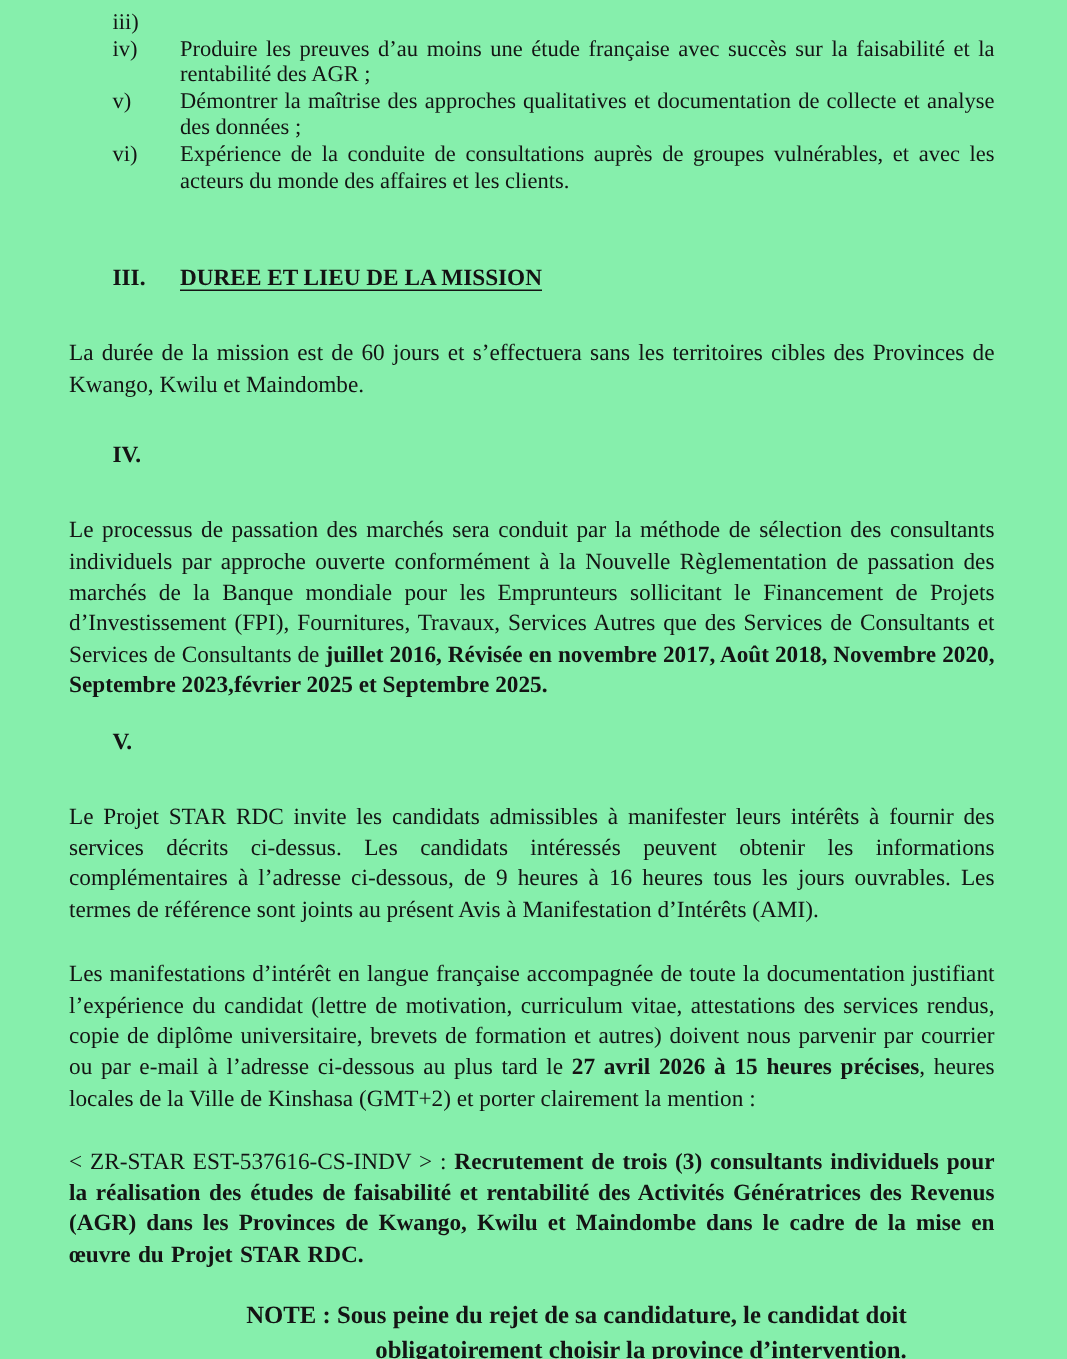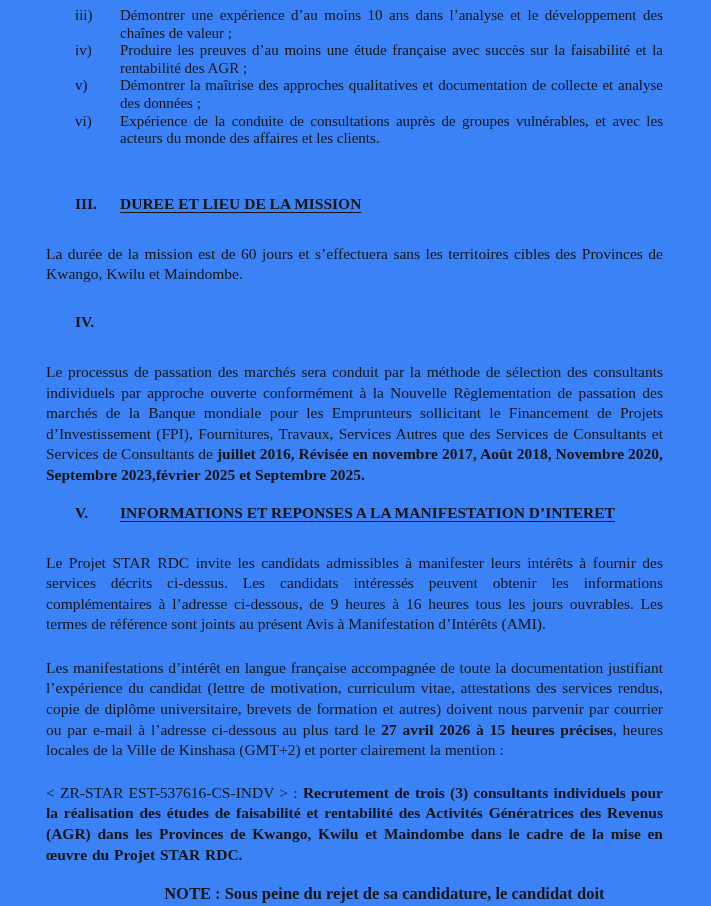--- a/index.html
+++ b/index.html
@@ -10,21 +10,21 @@
   body {
     height: 906px;
     font-family: "Liberation Serif", "DejaVu Serif", serif;
     color: #141414;
     overflow: hidden;
   }
   .page {
     width: 711px;
     height: 906px;
     padding: 5px 48px 0 46px;
-    background: #3b82f6;
+    background: #86efac;
   }
 
   
   .rlist { margin-top: 2px; }
   .rlist-item {
     display: flex;
     font-size: 15px;
     line-height: 17.6px;
   }
   .rlist-marker {
@@ -87,21 +87,20 @@
   }
 </style>
 </head>
 <body>
 
 <div class="page">
 
   <div class="rlist">
     <div class="rlist-item">
       <span class="rlist-marker">iii)</span>
-      <span class="rlist-text">Démontrer une expérience d’au moins 10 ans dans l’analyse et le développement des chaînes de valeur ;</span>
     </div>
     <div class="rlist-item">
       <span class="rlist-marker">iv)</span>
       <span class="rlist-text">Produire les preuves d’au moins une étude française avec succès sur la faisabilité et la rentabilité des AGR ;</span>
     </div>
     <div class="rlist-item">
       <span class="rlist-marker">v)</span>
       <span class="rlist-text">Démontrer la maîtrise des approches qualitatives et documentation de collecte et analyse des données ;</span>
     </div>
     <div class="rlist-item">
@@ -116,21 +115,20 @@
   </div>
   <p class="para mt-h-to-para">La durée de la mission est de 60 jours et s’effectuera sans les territoires cibles des Provinces de Kwango, Kwilu et Maindombe.</p>
 
   <div class="section-heading mt-para-to-h4">
     <span class="section-number">IV.</span>
   </div>
   <p class="para mt-h-to-para"><span>Le processus de passation des marchés sera conduit par la méthode de sélection des consultants individuels par approche ouverte conformément à la Nouvelle Règlementation de passation des marchés de la Banque mondiale pour les Emprunteurs sollicitant le Financement de Projets d’Investissement (FPI), Fournitures, Travaux, Services Autres que des Services de Consultants et Services de Consultants de </span><span class="bold">juillet 2016, Révisée en novembre 2017, Août 2018, Novembre 2020, Septembre 2023,février 2025 et Septembre 2025.</span></p>
 
   <div class="section-heading mt-para-to-h5">
     <span class="section-number">V.</span>
-    <span class="section-title">INFORMATIONS ET REPONSES A LA MANIFESTATION D’INTERET</span>
   </div>
   <p class="para mt-h-to-para">Le Projet STAR RDC invite les candidats admissibles à manifester leurs intérêts à fournir des services décrits ci-dessus. Les candidats intéressés peuvent obtenir les informations complémentaires à l’adresse ci-dessous, de 9 heures à 16 heures tous les jours ouvrables. Les termes de référence sont joints au présent Avis à Manifestation d’Intérêts (AMI).</p>
 
   <p class="para mt-para2"><span>Les manifestations d’intérêt en langue française accompagnée de toute la documentation justifiant l’expérience du candidat (lettre de motivation, curriculum vitae, attestations des services rendus, copie de diplôme universitaire, brevets de formation et autres) doivent nous parvenir par courrier ou par e-mail à l’adresse ci-dessous au plus tard le </span><span class="bold">27 avril 2026 à 15 heures précises</span><span>, heures locales de la Ville de Kinshasa (GMT+2) et porter clairement la mention :</span></p>
 
   <p class="ref-para mt-ref"><span>&lt; ZR-STAR EST-537616-CS-INDV &gt; : </span><span class="bold">Recrutement de trois (3) consultants individuels pour la réalisation des études de faisabilité et rentabilité des Activités Génératrices des Revenus (AGR) dans les Provinces de Kwango, Kwilu et Maindombe dans le cadre de la mise en œuvre du Projet STAR RDC.</span></p>
 
   <p class="note">NOTE : Sous peine du rejet de sa candidature, le candidat doit obligatoirement choisir la province d’intervention.</p>
 
 </div>

